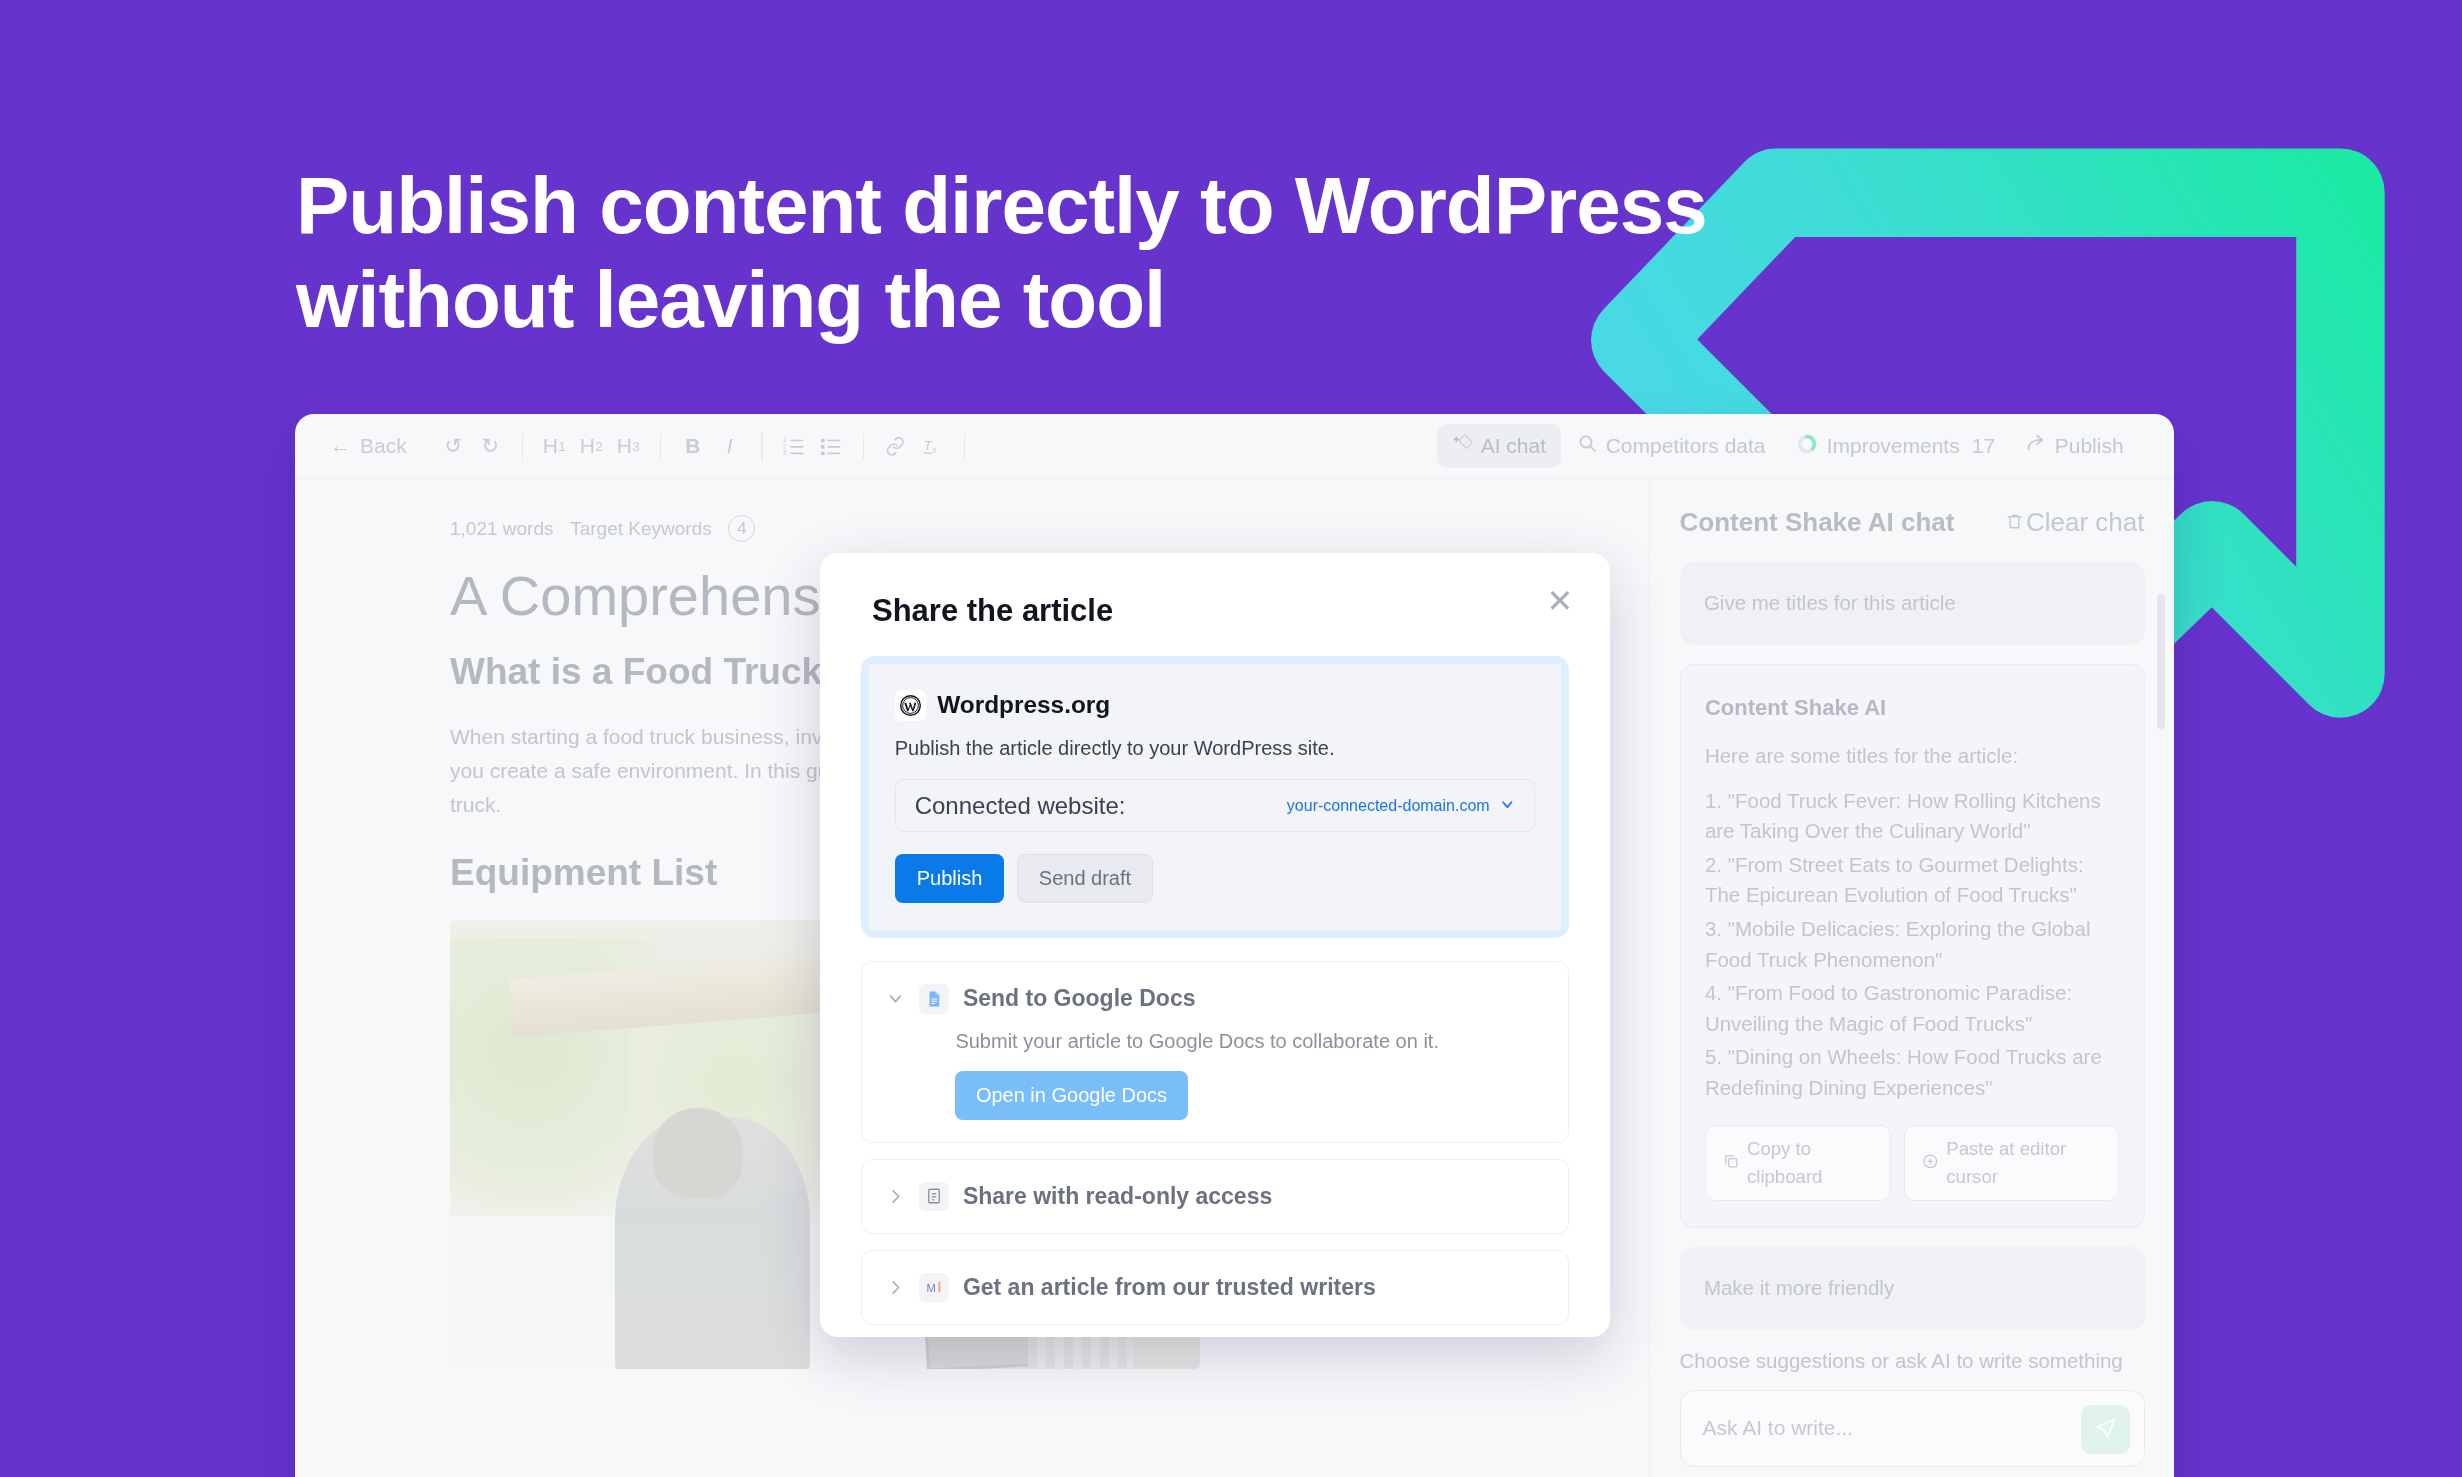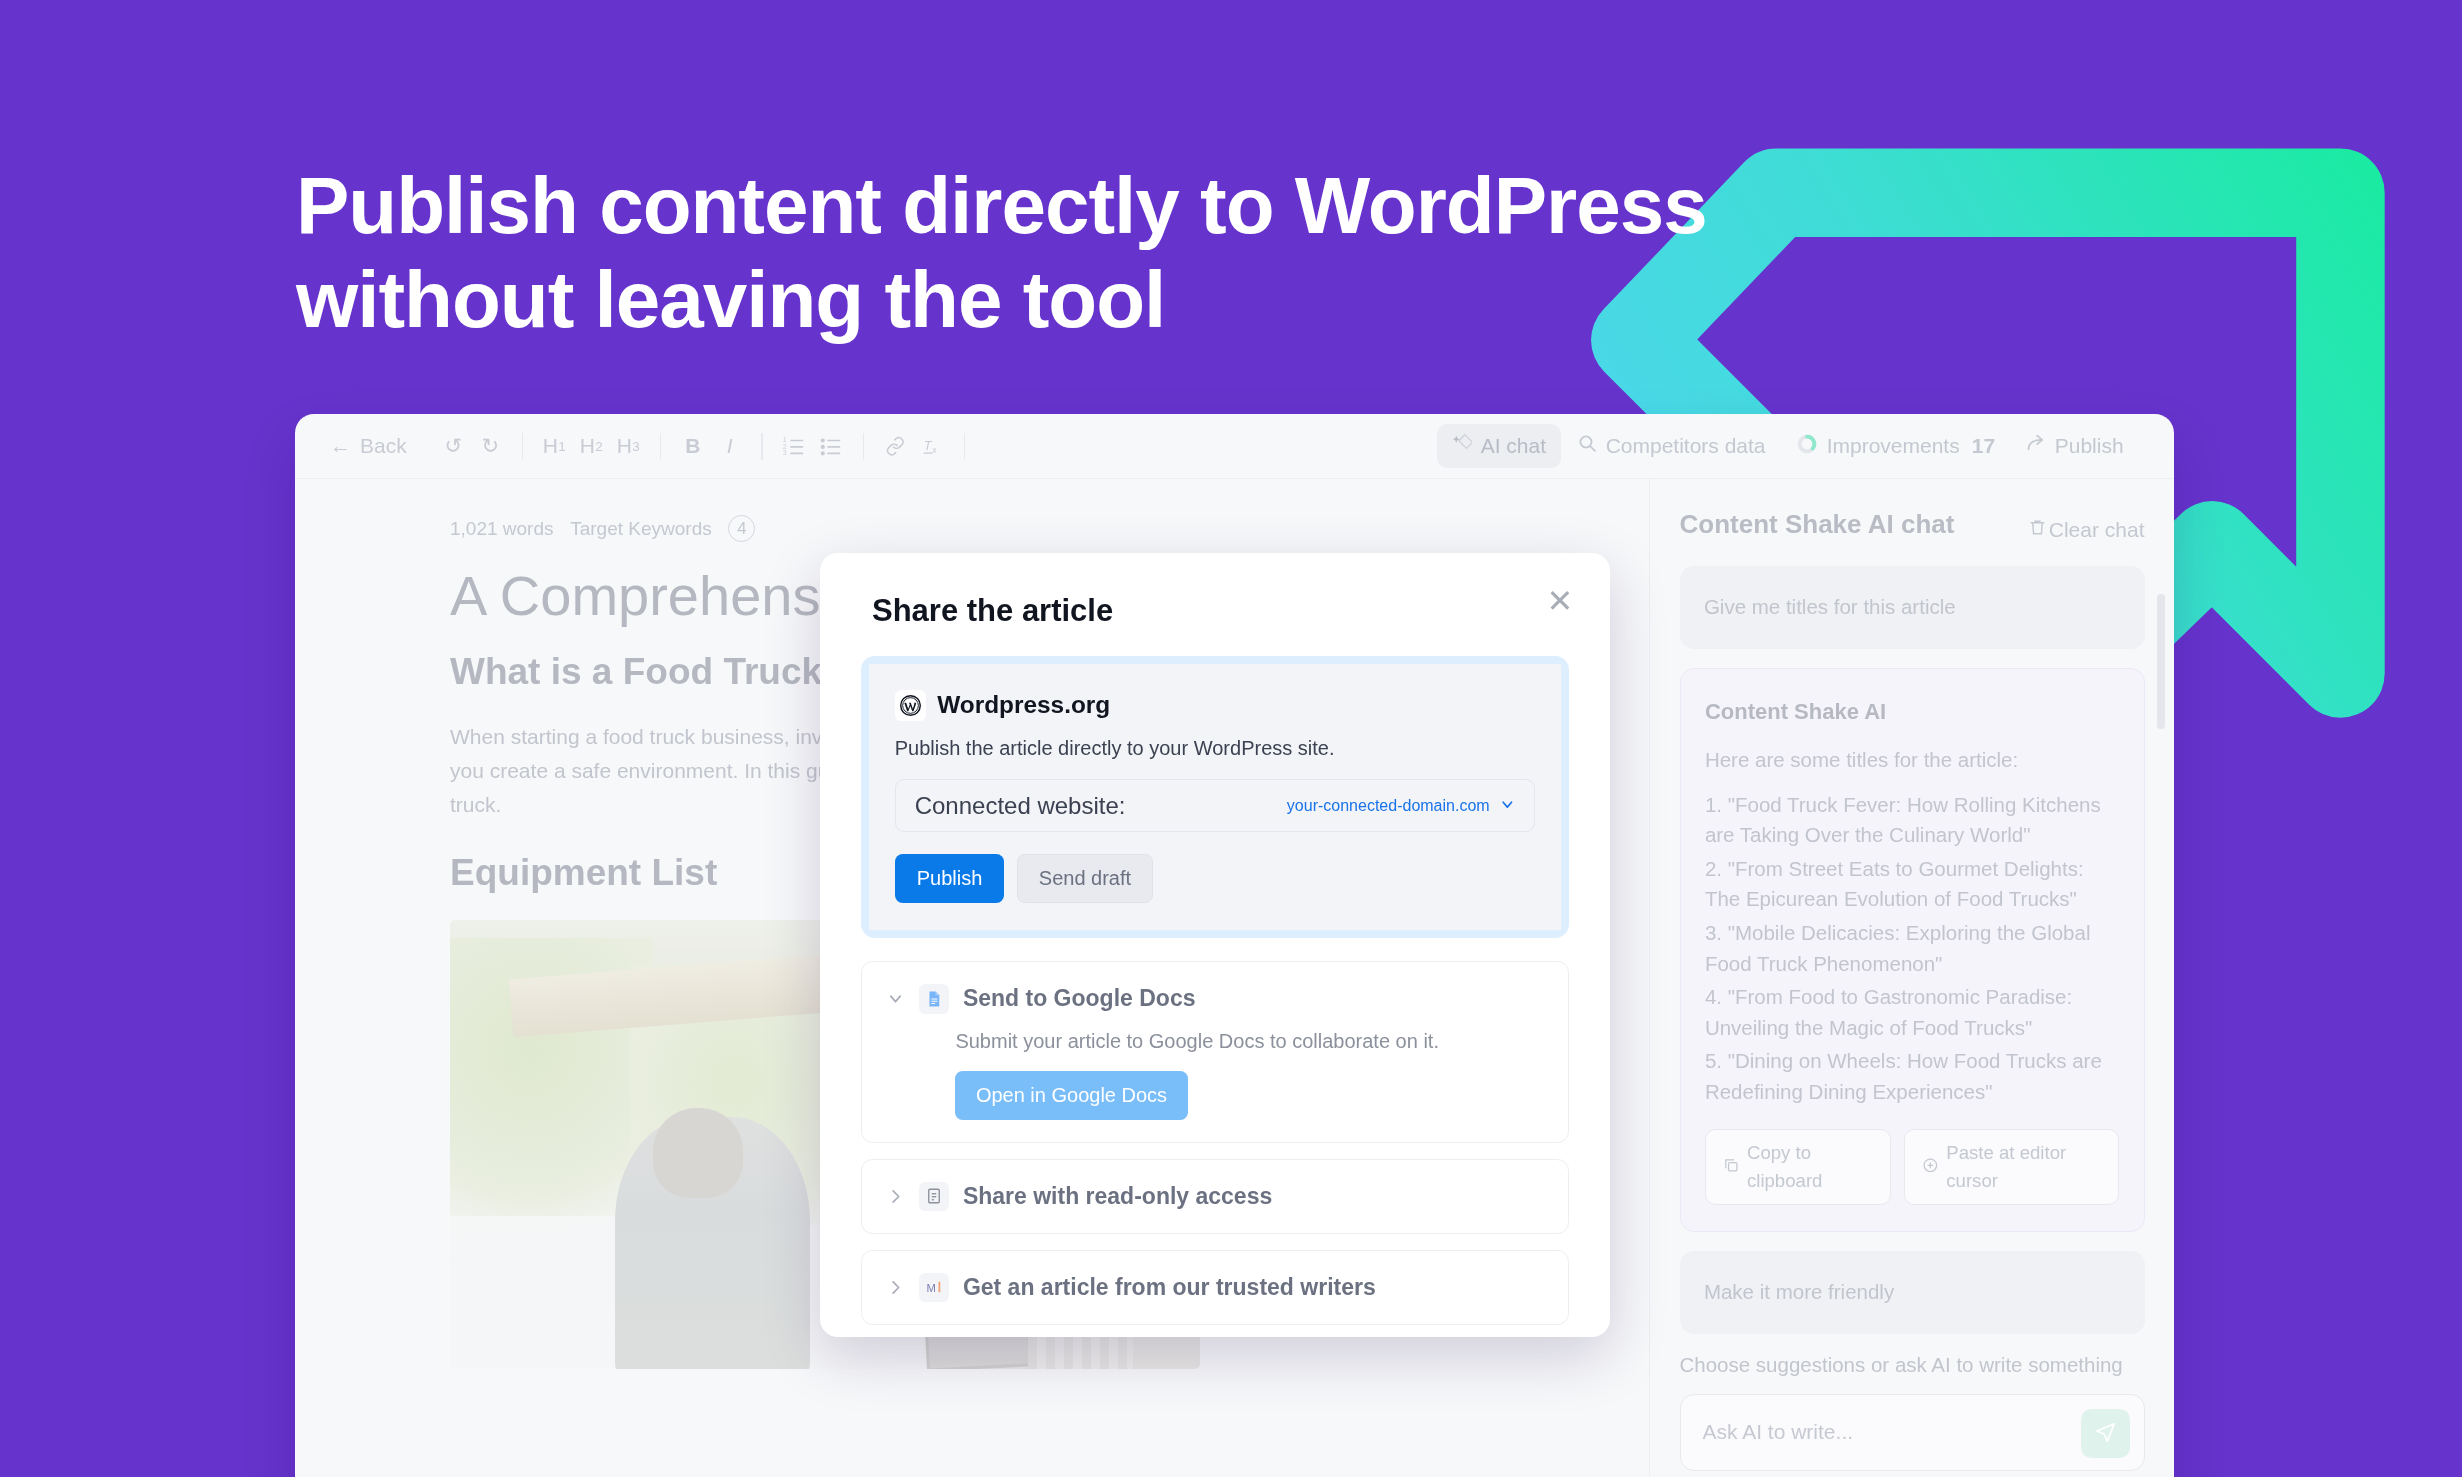--- a/index.html
+++ b/index.html
@@ -92,21 +92,21 @@
     display: flex; align-items: center; gap: 0;
   }
   .tb-action {
     display: flex; align-items: center; gap: 8.3px;
     font-size: 21px; color: #c4c8d0;
     padding: 9px 15.4px; border-radius: 10.3px;
     white-space: nowrap;
     text-align: center;
   }
   .tb-action.active { background: #eceef2; color: #b8bcc6; }
-  .tb-action .num { font-weight: 700; margin-left: 3.8px; }
+  .tb-action .num { font-weight: 400; margin-left: 3.8px; }
 
   
   #app-body { display: flex; height: calc(100% - 67px); }
 
   #doc-pane {
     flex: 0 0 1354px;
     position: relative;
     padding: 36px 0 0 0;
     overflow: hidden;
     background: #f7f8fa;
@@ -178,21 +178,21 @@
     border-left: 1.3px solid #eceef2;
     position: relative;
     padding: 28px 29.5px 0 29.5px;
     overflow: hidden;
   }
   .chat-head {
     display: flex; align-items: center; justify-content: space-between;
     margin-bottom: 24.4px;
   }
   .chat-title { font-size: 26px; font-weight: 700; color: #b9bcc4; }
-  .chat-clear { display:flex; align-items:center; gap:2px; font-size:21px; color:#c4c8d0;margin-top:11px; }
+  .chat-clear { display:flex; align-items:center; gap:2px; font-size:26px; color:#c4c8d0; }
 
   .chat-bubble {
     background: #f0f1f5; border-radius: 14px;
     padding: 26px 24.4px; font-size: 20.5px; color: #c2c5cd;
     margin-bottom: 19px; line-height: 1.5;
   }
   .chat-bubble.ai {
     background: #f6f4fb; border: 1.3px solid #ece8f7;
   }
   .ai-name { font-weight: 700; color:#b6b9c2; margin-bottom: 16.7px; font-size: 22px; }

